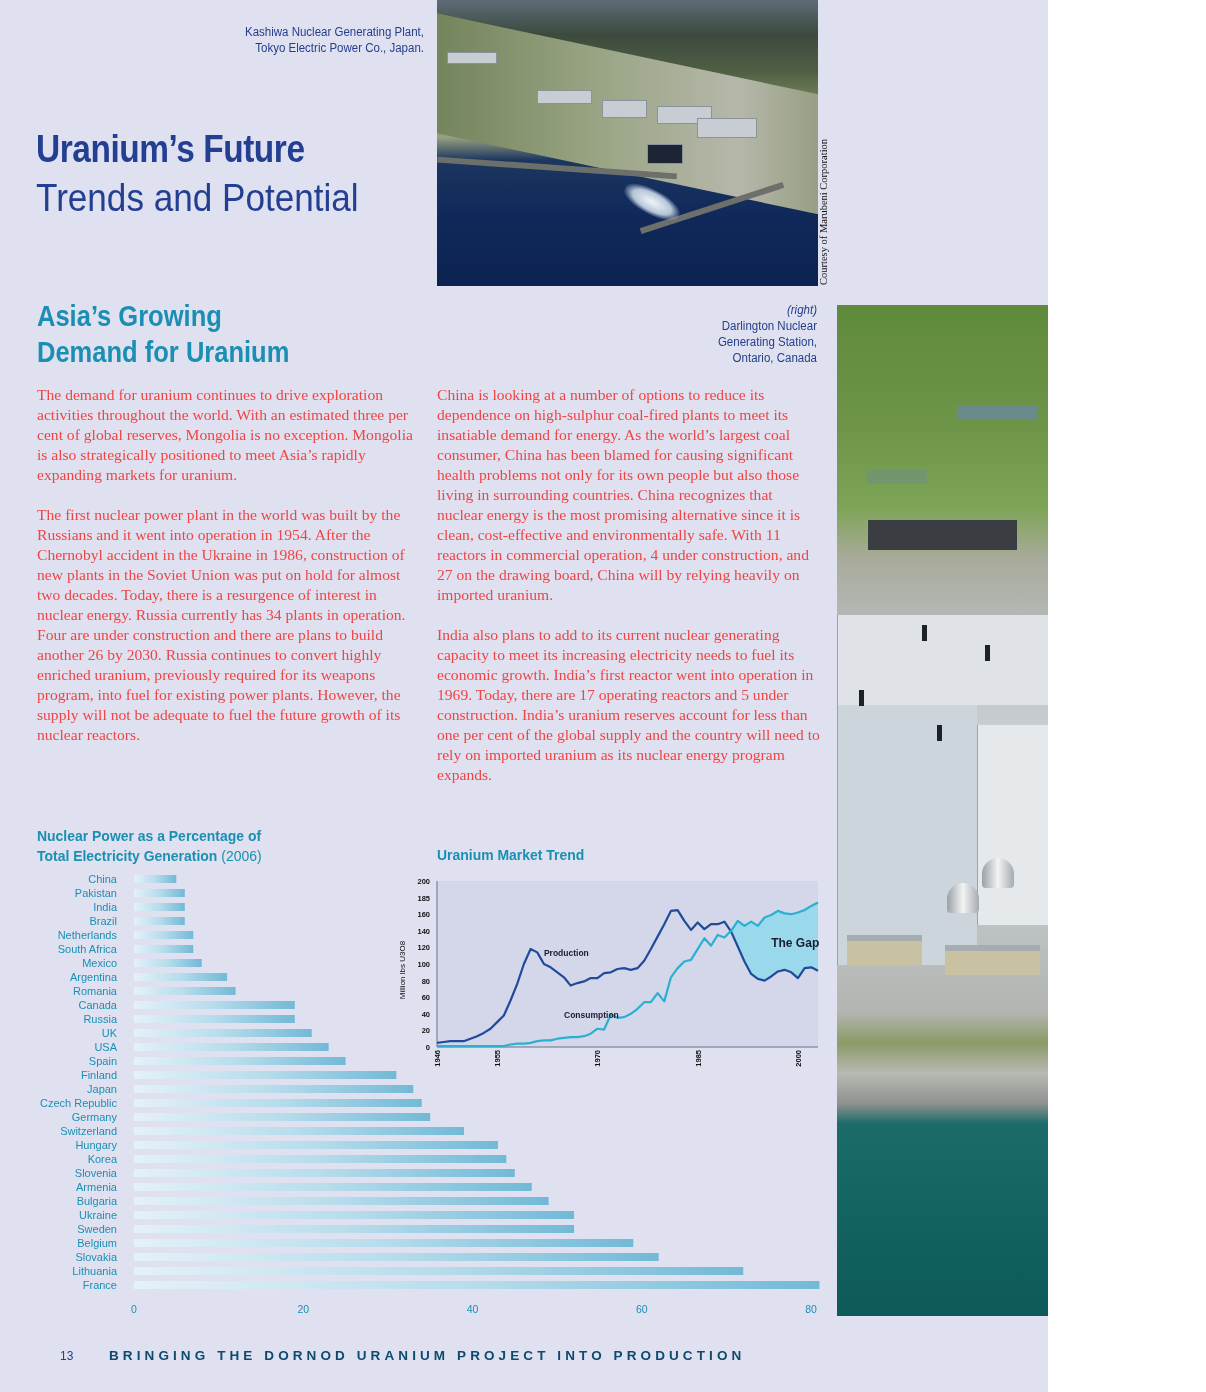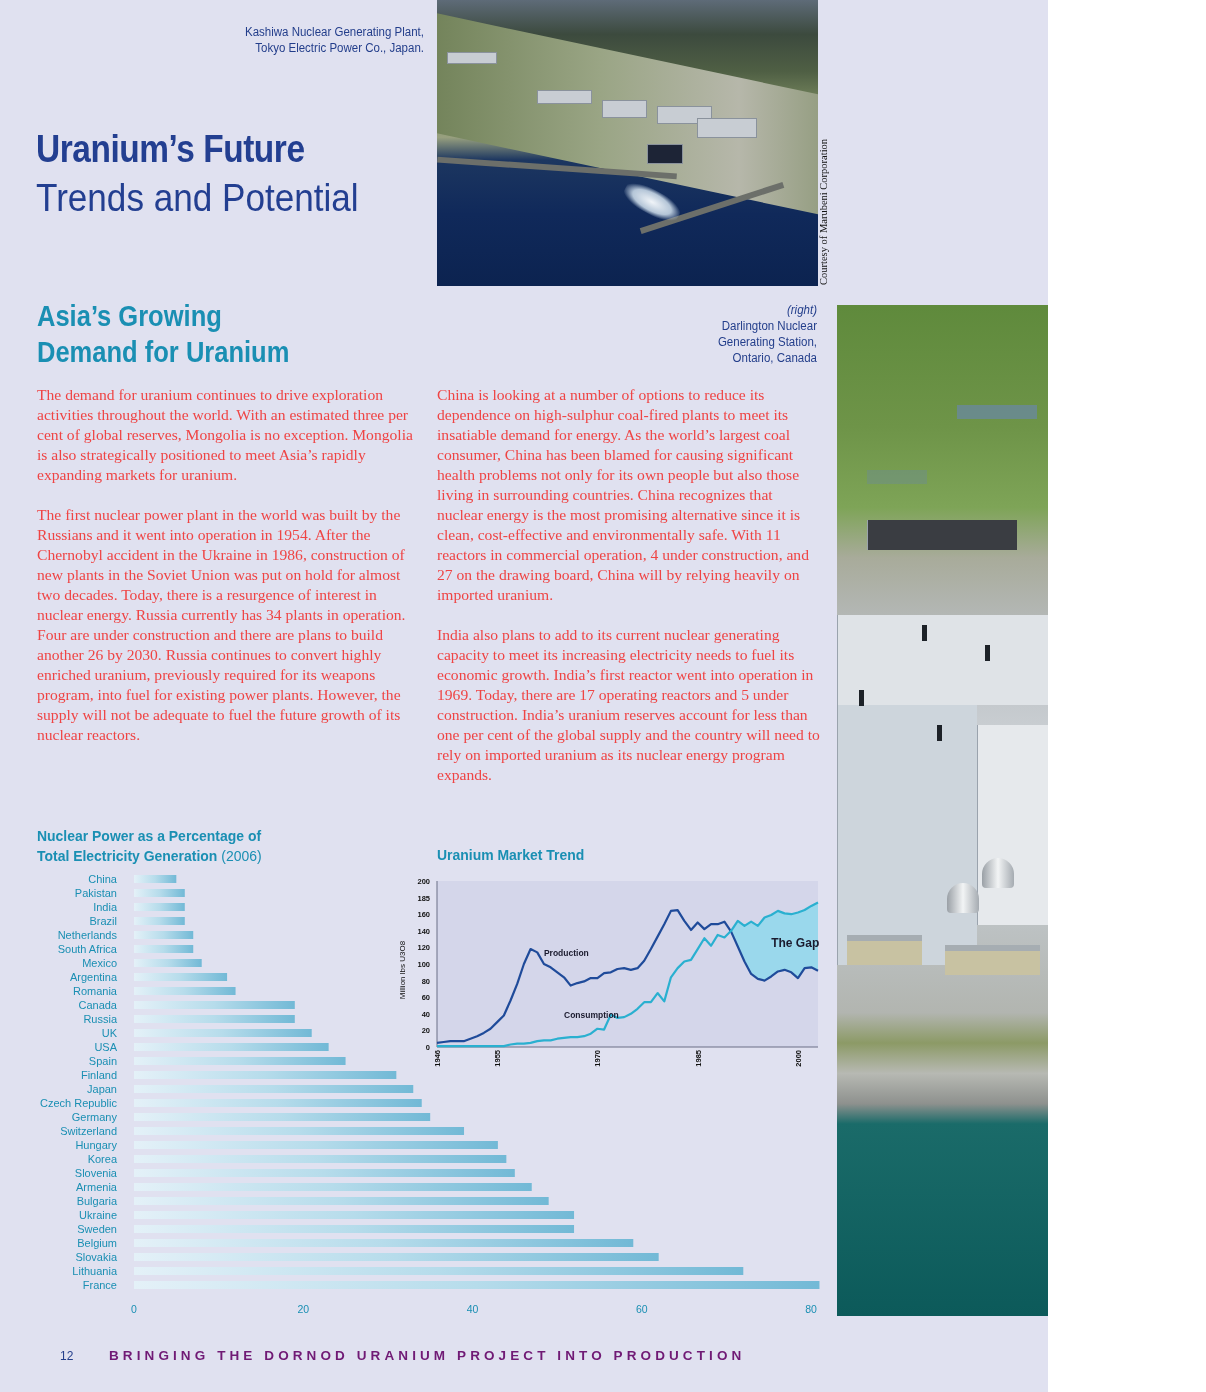--- a/index.html
+++ b/index.html
@@ -44,21 +44,21 @@
 
   #bar-chart { position: absolute; left: 0; top: 870px; width: 830px; height: 460px; overflow: visible; }
   #line-chart { position: absolute; left: 390px; top: 872px; width: 440px; height: 200px; overflow: visible; }
   .bar-label { font-family: "Liberation Sans", sans-serif; font-size: 11px; fill: #1a8fb3; }
   .tick-label { font-family: "Liberation Sans", sans-serif; font-size: 10.5px; fill: #1a8fb3; }
   .lc-tick { font-family: "Liberation Sans", sans-serif; font-size: 7.5px; fill: #111; font-weight: bold; }
   .lc-ann { font-family: "Liberation Sans", sans-serif; font-size: 8.5px; fill: #1b1b2e; font-weight: bold; }
   .lc-gap { font-family: "Liberation Sans", sans-serif; font-size: 12px; fill: #1b1b2e; font-weight: bold; }
 
   .footer-num { left: 60px; top: 1349px; color: #233e8b; font-size: 12px; }
-  .footer-text { left: 109px; top: 1348px; color: #701a75; font-size: 13.5px; font-weight: bold; letter-spacing: 4.1px; white-space: nowrap; }
+  .footer-text { left: 109px; top: 1348px; color: #0c4a6e; font-size: 13.5px; font-weight: bold; letter-spacing: 4.1px; white-space: nowrap; }
 </style>
 </head>
 <body>
 
 <div class="page"></div>
 
 <div class="abs cap-top">
   <div>Kashiwa Nuclear Generating Plant,</div>
   <div>Tokyo Electric Power Co., Japan.</div>
 </div>
@@ -227,14 +227,14 @@
       <text x="210.42105263157893" y="178" text-anchor="end" class="lc-tick" transform="rotate(-90 210.42105263157893 178)">1970</text>
       <text x="310.6842105263158" y="178" text-anchor="end" class="lc-tick" transform="rotate(-90 310.6842105263158 178)">1985</text>
       <text x="410.9473684210526" y="178" text-anchor="end" class="lc-tick" transform="rotate(-90 410.9473684210526 178)">2000</text>
       <text x="15" y="98" text-anchor="middle" class="lc-tick" style="font-weight:normal;font-size:8px" transform="rotate(-90 15 98)">Million lbs U3O8</text>
       <text x="153.94736842105263" y="83.69999999999999" class="lc-ann">Production</text>
       <text x="174" y="145.95" class="lc-ann">Consumption</text>
       <text x="381.2105263157895" y="75.4" class="lc-gap">The Gap</text>
     </g>
 </svg>
 
-<div class="abs footer-num">12</div>
+<div class="abs footer-num">13</div>
 <div class="abs footer-text">BRINGING THE DORNOD URANIUM PROJECT INTO PRODUCTION</div>
 
 </body></html>

